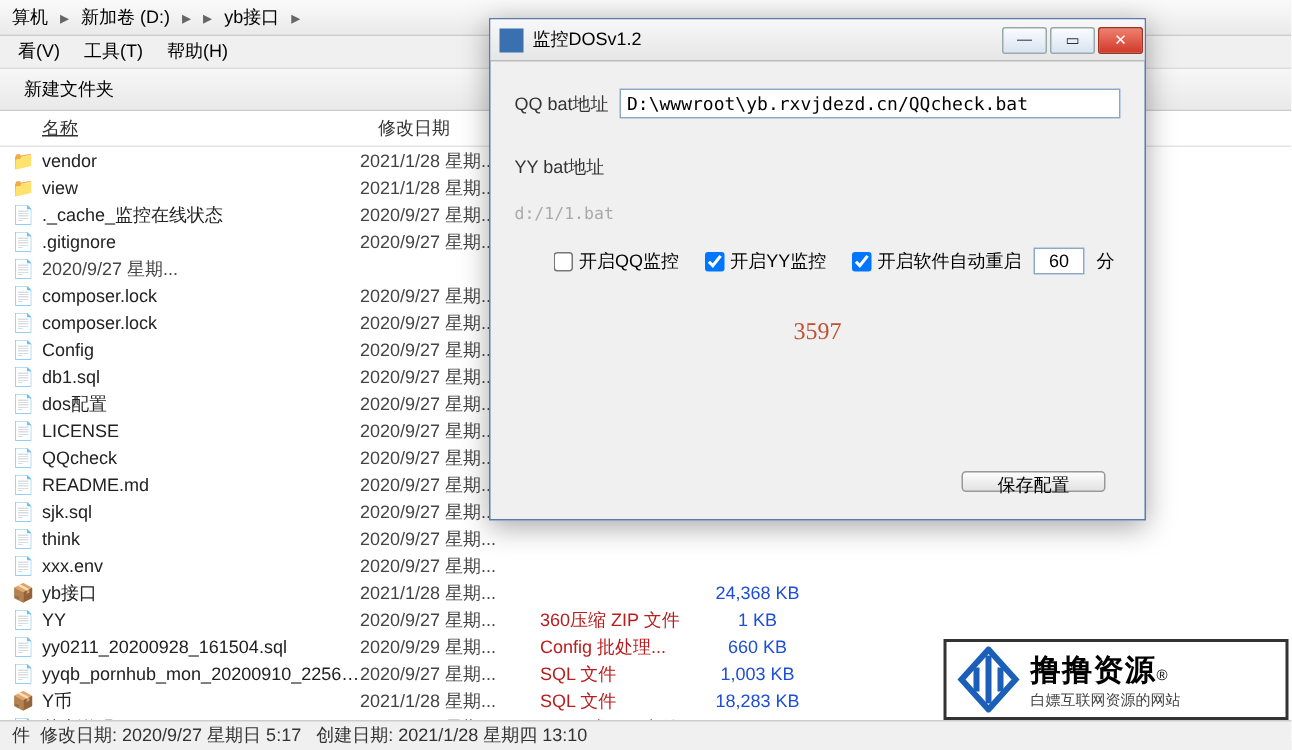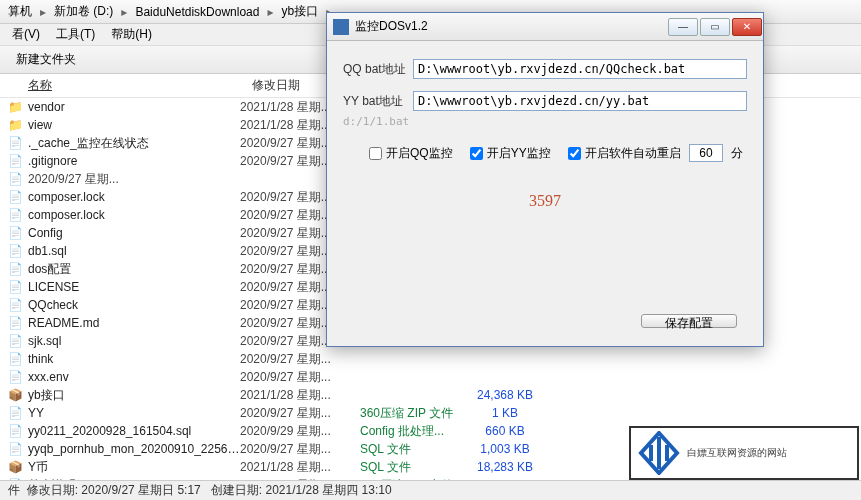--- a/index.html
+++ b/index.html
@@ -80,21 +80,21 @@
   align-items: center;
   justify-content: center;
   font-size: 12px;
 }
 .icon.folder { color: #e8b34a; }
 .icon.file { color: #888; }
 .icon.app { color: #4070c0; }
 .icon.zip { color: #d08040; }
 .row .c-name { width: 212px; overflow: hidden; white-space: nowrap; text-overflow: ellipsis; }
 .row .c-date { width: 120px; color: #444; overflow: hidden; white-space: nowrap; }
-.row .c-type { width: 110px; color: #15803d; overflow: hidden; white-space: nowrap; margin-top: 36px; }
+.row .c-type { width: 110px; color: #b91c1c; overflow: hidden; white-space: nowrap; margin-top: 36px; }
 .row .c-size { width: 80px; text-align: center; padding-right: 10px; color: #1d4ed8; }
 
 
 .statusbar {
   position: absolute;
   bottom: 0; left: 0; right: 0;
   height: 20px;
   background: #f0f0f0;
   border-top: 1px solid #ccc;
   padding-left: 8px;
@@ -135,21 +135,21 @@
   margin: 0 1px;
   border: 1px solid #9aa;
   border-radius: 2px;
   background: linear-gradient(#fafcff,#d8e4f2);
   display: flex; align-items: center; justify-content: center;
   font-size: 10px; color: #333;
 }
 .dialog .winbtn.close { background: linear-gradient(#f08070,#d03a2a); color: #fff; border-color: #a03020; }
 
 .dialog .body { padding: 18px 16px 12px 16px; }
-.formrow { display: flex; align-items: center; margin-bottom: 12px; }
+.formrow { display: flex; align-items: center; margin-bottom: 24px; }
 .formrow label { width: 70px; font-size: 12px; color: #333; }
 .formrow input[type=text] {
   flex: 1;
   height: 20px;
   border: 1px solid #8ba8c8;
   padding: 0 4px;
   font-family: SimSun, monospace;
   font-size: 12px;
 }
 .hint { font-size: 11px; color: #aaa; margin-top: -8px; margin-bottom: 10px; font-family: SimSun, monospace; }
@@ -214,21 +214,20 @@
 .reg { font-size: 10px; }
 </style>
 </head>
 <body>
 
 <div class="breadcrumb">
   <span>算机</span>
     <span class="sep">▸</span>
   <span>新加卷 (D:)</span>
     <span class="sep">▸</span>
-  <span>BaiduNetdiskDownload</span>
     <span class="sep">▸</span>
   <span>yb接口</span>
     <span class="sep">▸</span>
 </div>
 
 <div class="menubar">
   <span class="item">看(V)</span>
   <span class="item">工具(T)</span>
   <span class="item">帮助(H)</span>
 </div>
@@ -425,21 +424,20 @@
       <div class="winbtn close">✕</div>
     </div>
   </div>
   <div class="body">
     <div class="formrow">
       <label>QQ bat地址</label>
       <input type="text" value="D:\wwwroot\yb.rxvjdezd.cn/QQcheck.bat" style="">
     </div>
     <div class="formrow">
       <label>YY bat地址</label>
-      <input type="text" value="D:\wwwroot\yb.rxvjdezd.cn/yy.bat" style="">
     </div>
     <div class="hint">d:/1/1.bat</div>
 
     <div class="checks">
       <div class="chk">
         <input type="checkbox" style="">
         <span>开启QQ监控</span>
       </div>
       <div class="chk">
         <input type="checkbox" checked="" style="">
@@ -462,15 +460,16 @@
 <div class="watermark">
   <div class="wicon">
     <svg width="44" height="44" viewBox="0 0 44 44">
       <polygon points="22,2 40,22 22,42 4,22" fill="none" stroke="#1b5fb8" stroke-width="4"></polygon>
       <line x1="22" y1="6" x2="22" y2="38" stroke="#1b5fb8" stroke-width="4"></line>
       <line x1="14" y1="14" x2="14" y2="30" stroke="#1b5fb8" stroke-width="4"></line>
       <line x1="30" y1="14" x2="30" y2="30" stroke="#1b5fb8" stroke-width="4"></line>
     </svg>
   </div>
   <div class="wtext">
+    <div><span class="big">撸撸资源</span><span class="reg">®</span></div>
     <div class="small">白嫖互联网资源的网站</div>
   </div>
 </div>
 
 </body></html>

